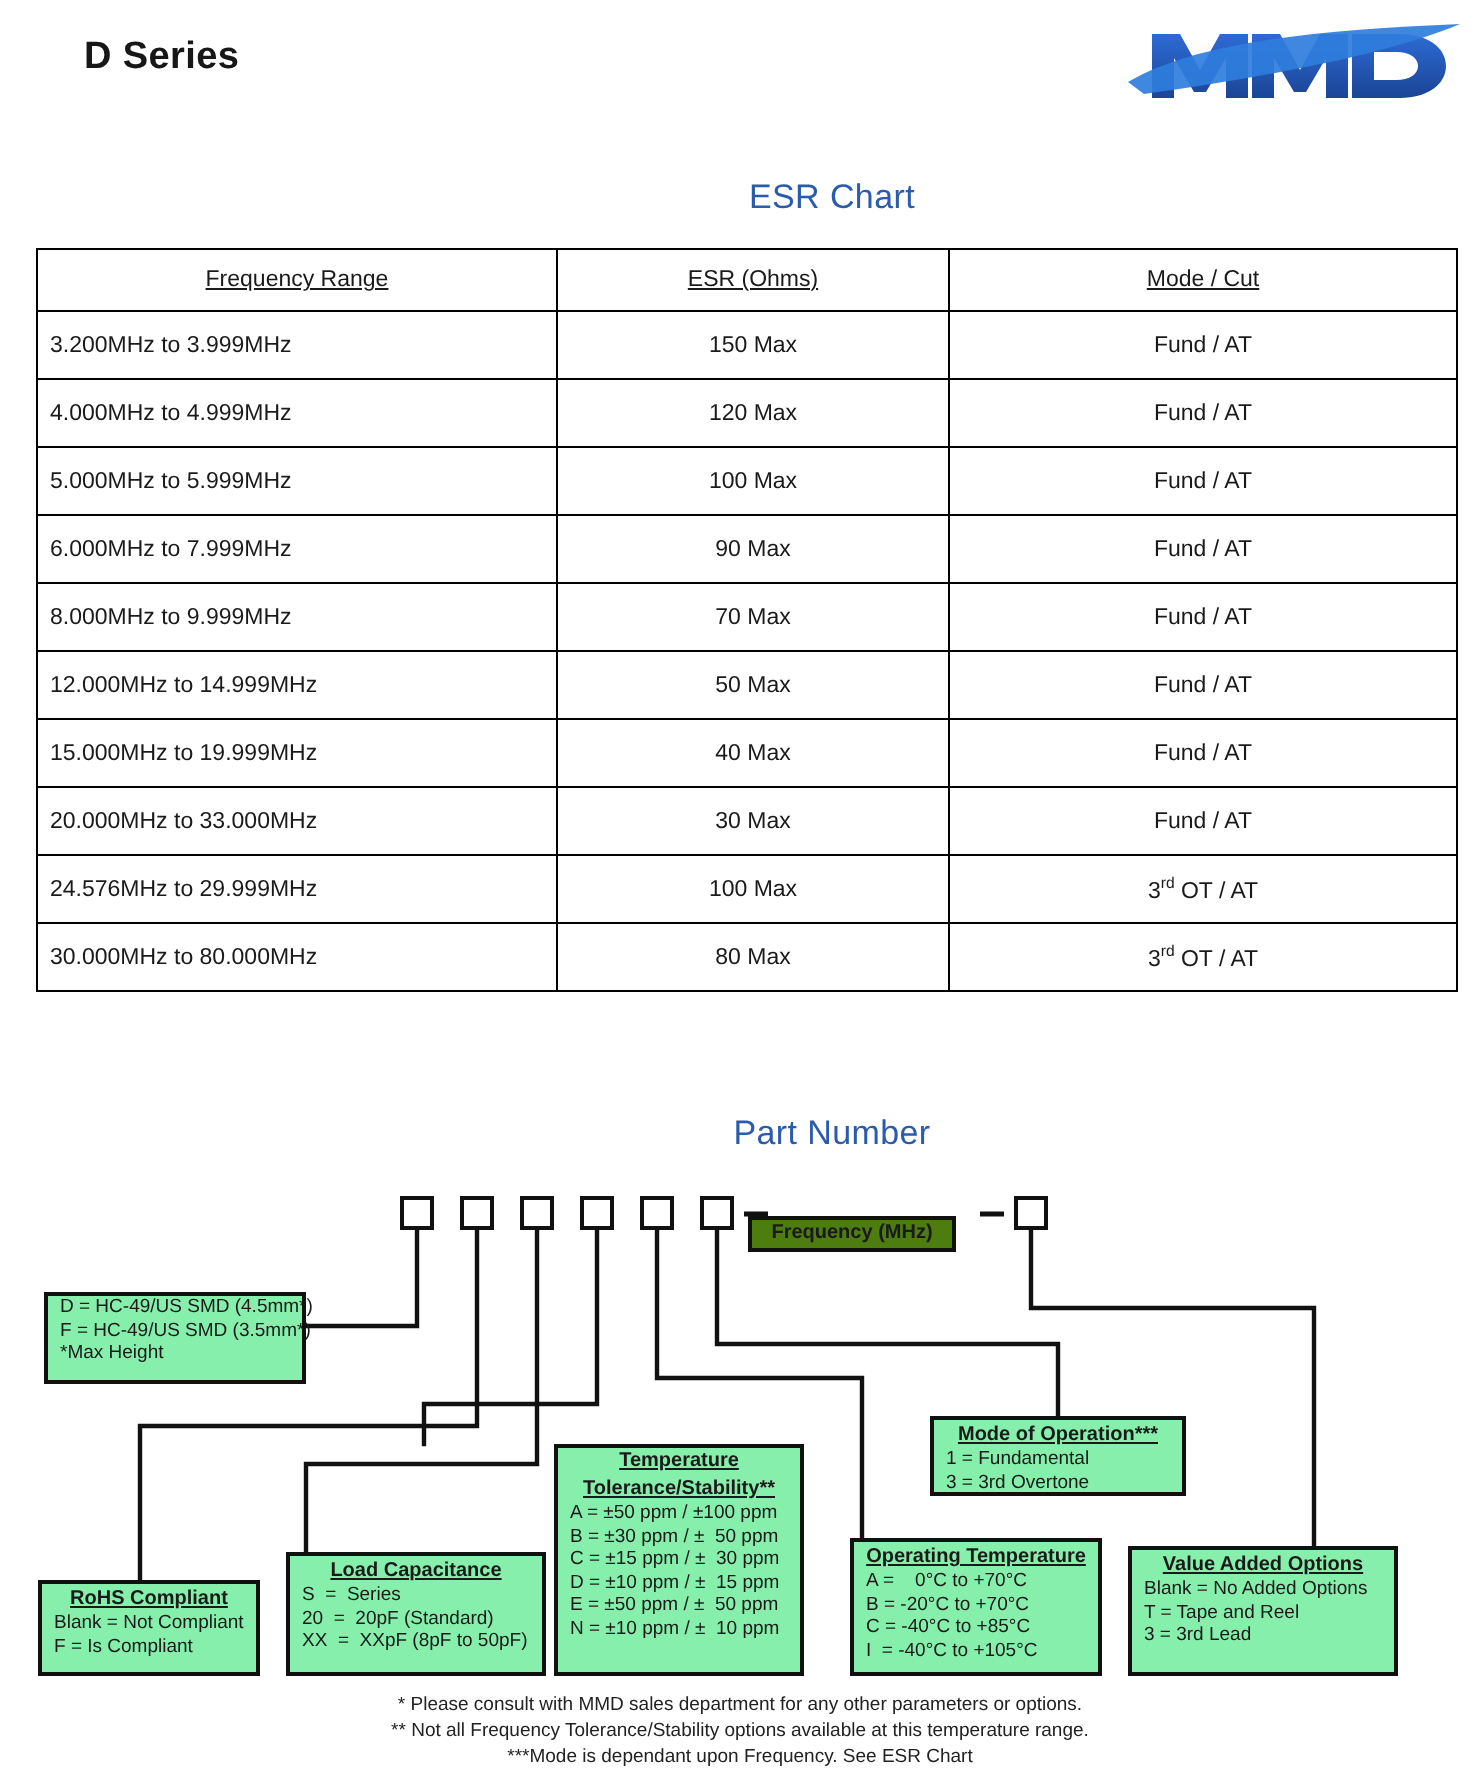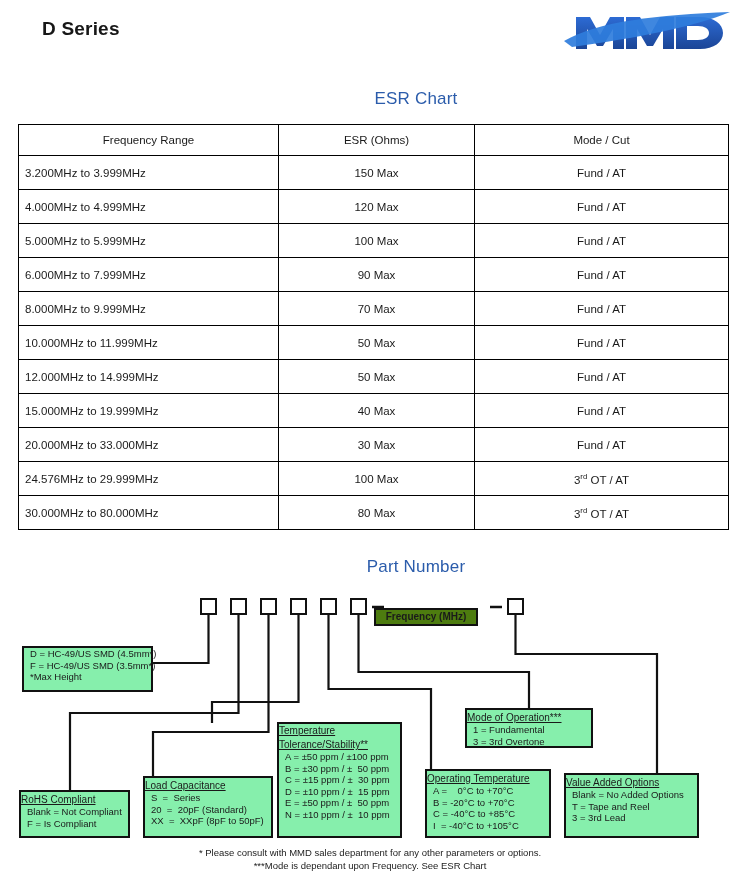--- a/index.html
+++ b/index.html
@@ -58,36 +58,37 @@
     border-collapse: collapse;
     table-layout: fixed;
     font-size: 11.5px;
   }
   #esr-table td {
     border: 1px solid #000;
     height: 33px;
     padding: 0 0 0 0;
     vertical-align: middle;
   }
-  #esr-table tr.header-row td { text-align: center; height: 30px; }
+  #esr-table tr.header-row td { text-align: center; height: 30px; text-decoration: underline; }
   #esr-table td.c-freq { width: 259px; text-align: left; padding-left: 6px; }
   #esr-table td.c-esr  { width: 195px; text-align: center; }
   #esr-table td.c-mode { width: 253px; text-align: center; }
   #esr-table tr.header-row td.c-freq { text-align: center; padding-left: 0; }
   #esr-table sup { font-size: 0.68em; vertical-align: super; }
 
   .pn-box {
     position: absolute;
     border: 2px solid #111;
     background: #86efac;
     box-sizing: border-box;
   }
   .pn-box .box-title {
     display: block;
-    font-weight: normal;
+    text-align: center;
+    font-weight: bold;
     font-size: 10px;
     text-decoration: underline;
     line-height: 12px;
     padding-top: 2px;
   }
   .pn-box .box-title.two-line { padding-top: 1px; }
   .pn-box .box-line {
     display: block;
     font-size: 9.5px;
     line-height: 11.5px;
@@ -174,25 +175,20 @@
         <td class="c-mode">Fund / AT</td>
       </tr>
       <tr>
         <td class="c-freq">6.000MHz to 7.999MHz</td>
         <td class="c-esr">90 Max</td>
         <td class="c-mode">Fund / AT</td>
       </tr>
       <tr>
         <td class="c-freq">8.000MHz to 9.999MHz</td>
         <td class="c-esr">70 Max</td>
-        <td class="c-mode">Fund / AT</td>
-      </tr>
-      <tr>
-        <td class="c-freq">10.000MHz to 11.999MHz</td>
-        <td class="c-esr">50 Max</td>
         <td class="c-mode">Fund / AT</td>
       </tr>
       <tr>
         <td class="c-freq">12.000MHz to 14.999MHz</td>
         <td class="c-esr">50 Max</td>
         <td class="c-mode">Fund / AT</td>
       </tr>
       <tr>
         <td class="c-freq">15.000MHz to 19.999MHz</td>
         <td class="c-esr">40 Max</td>
@@ -301,14 +297,15 @@
 
 <div class="pn-box" id="box-vao" style="left:564px;top:773px;width:135px;height:65px">
   <span class="box-title">Value Added Options</span>
   <span class="box-line">Blank = No Added Options</span>
   <span class="box-line">T = Tape and Reel</span>
   <span class="box-line">3 = 3rd Lead</span>
 </div>
 
 <div class="footnotes">
   <div>* Please consult with MMD sales department for any other parameters or options.</div>
+  <div>** Not all Frequency Tolerance/Stability options available at this temperature range.</div>
   <div>***Mode is dependant upon Frequency. See ESR Chart</div>
 </div>
 
 </body></html>

